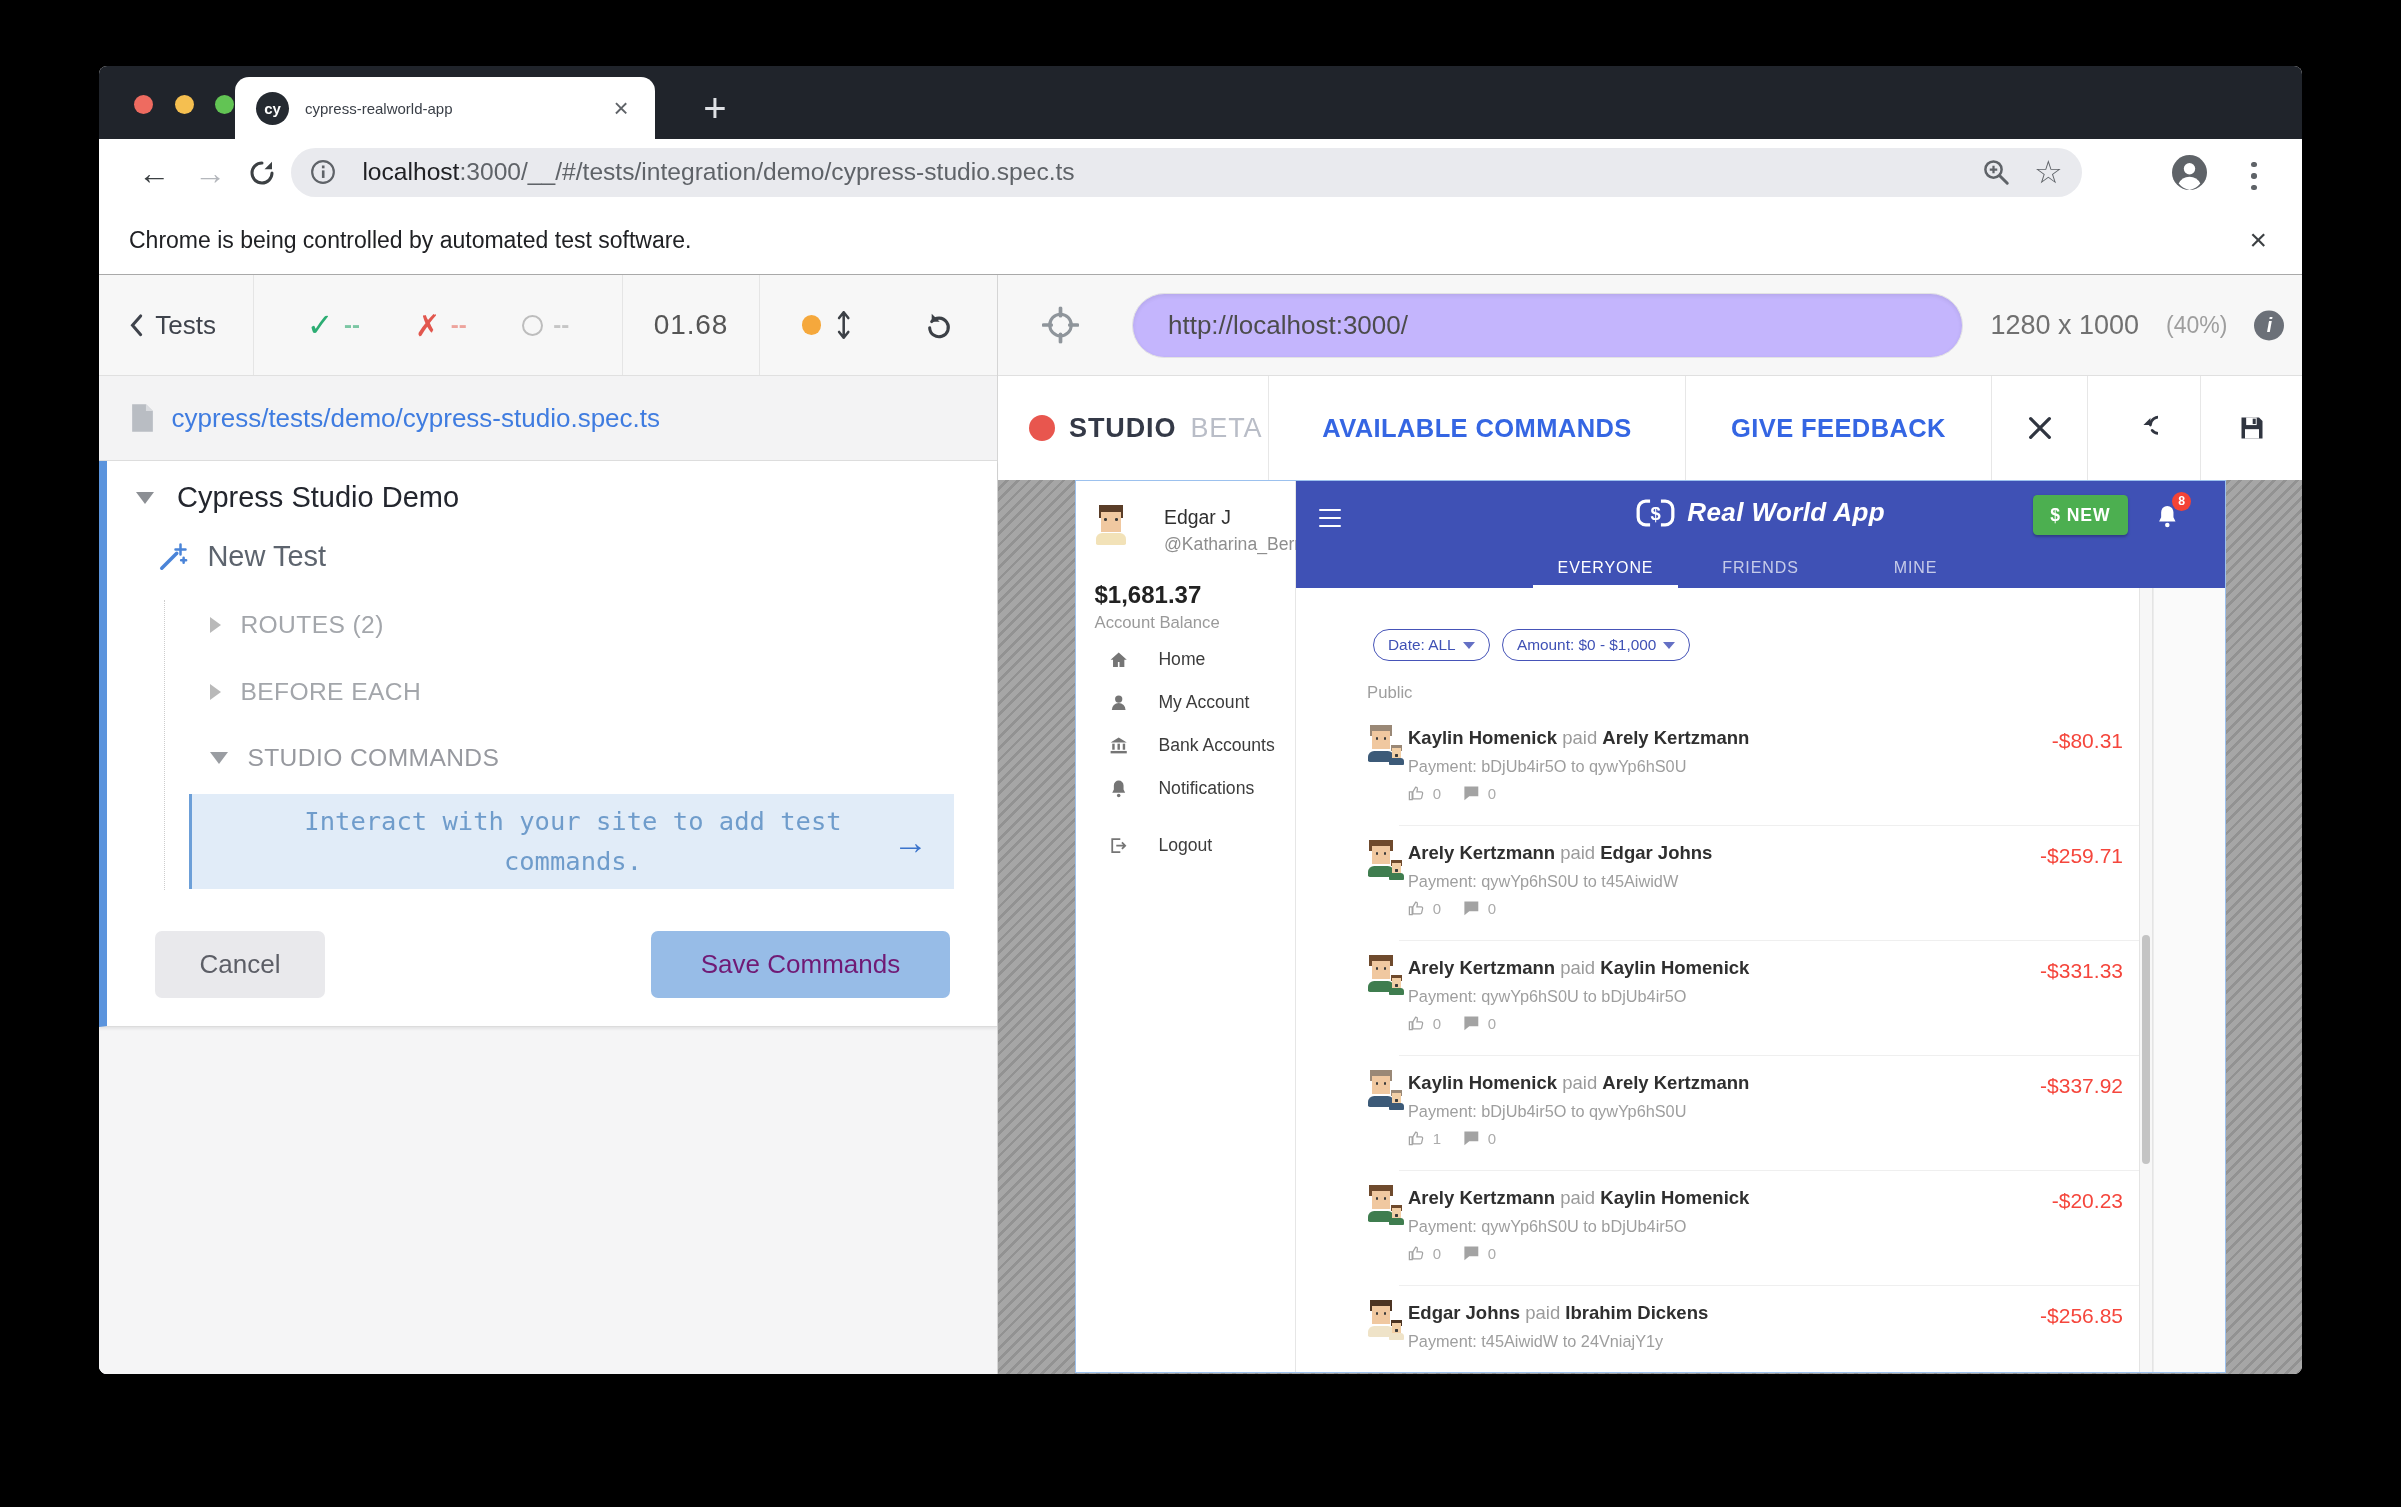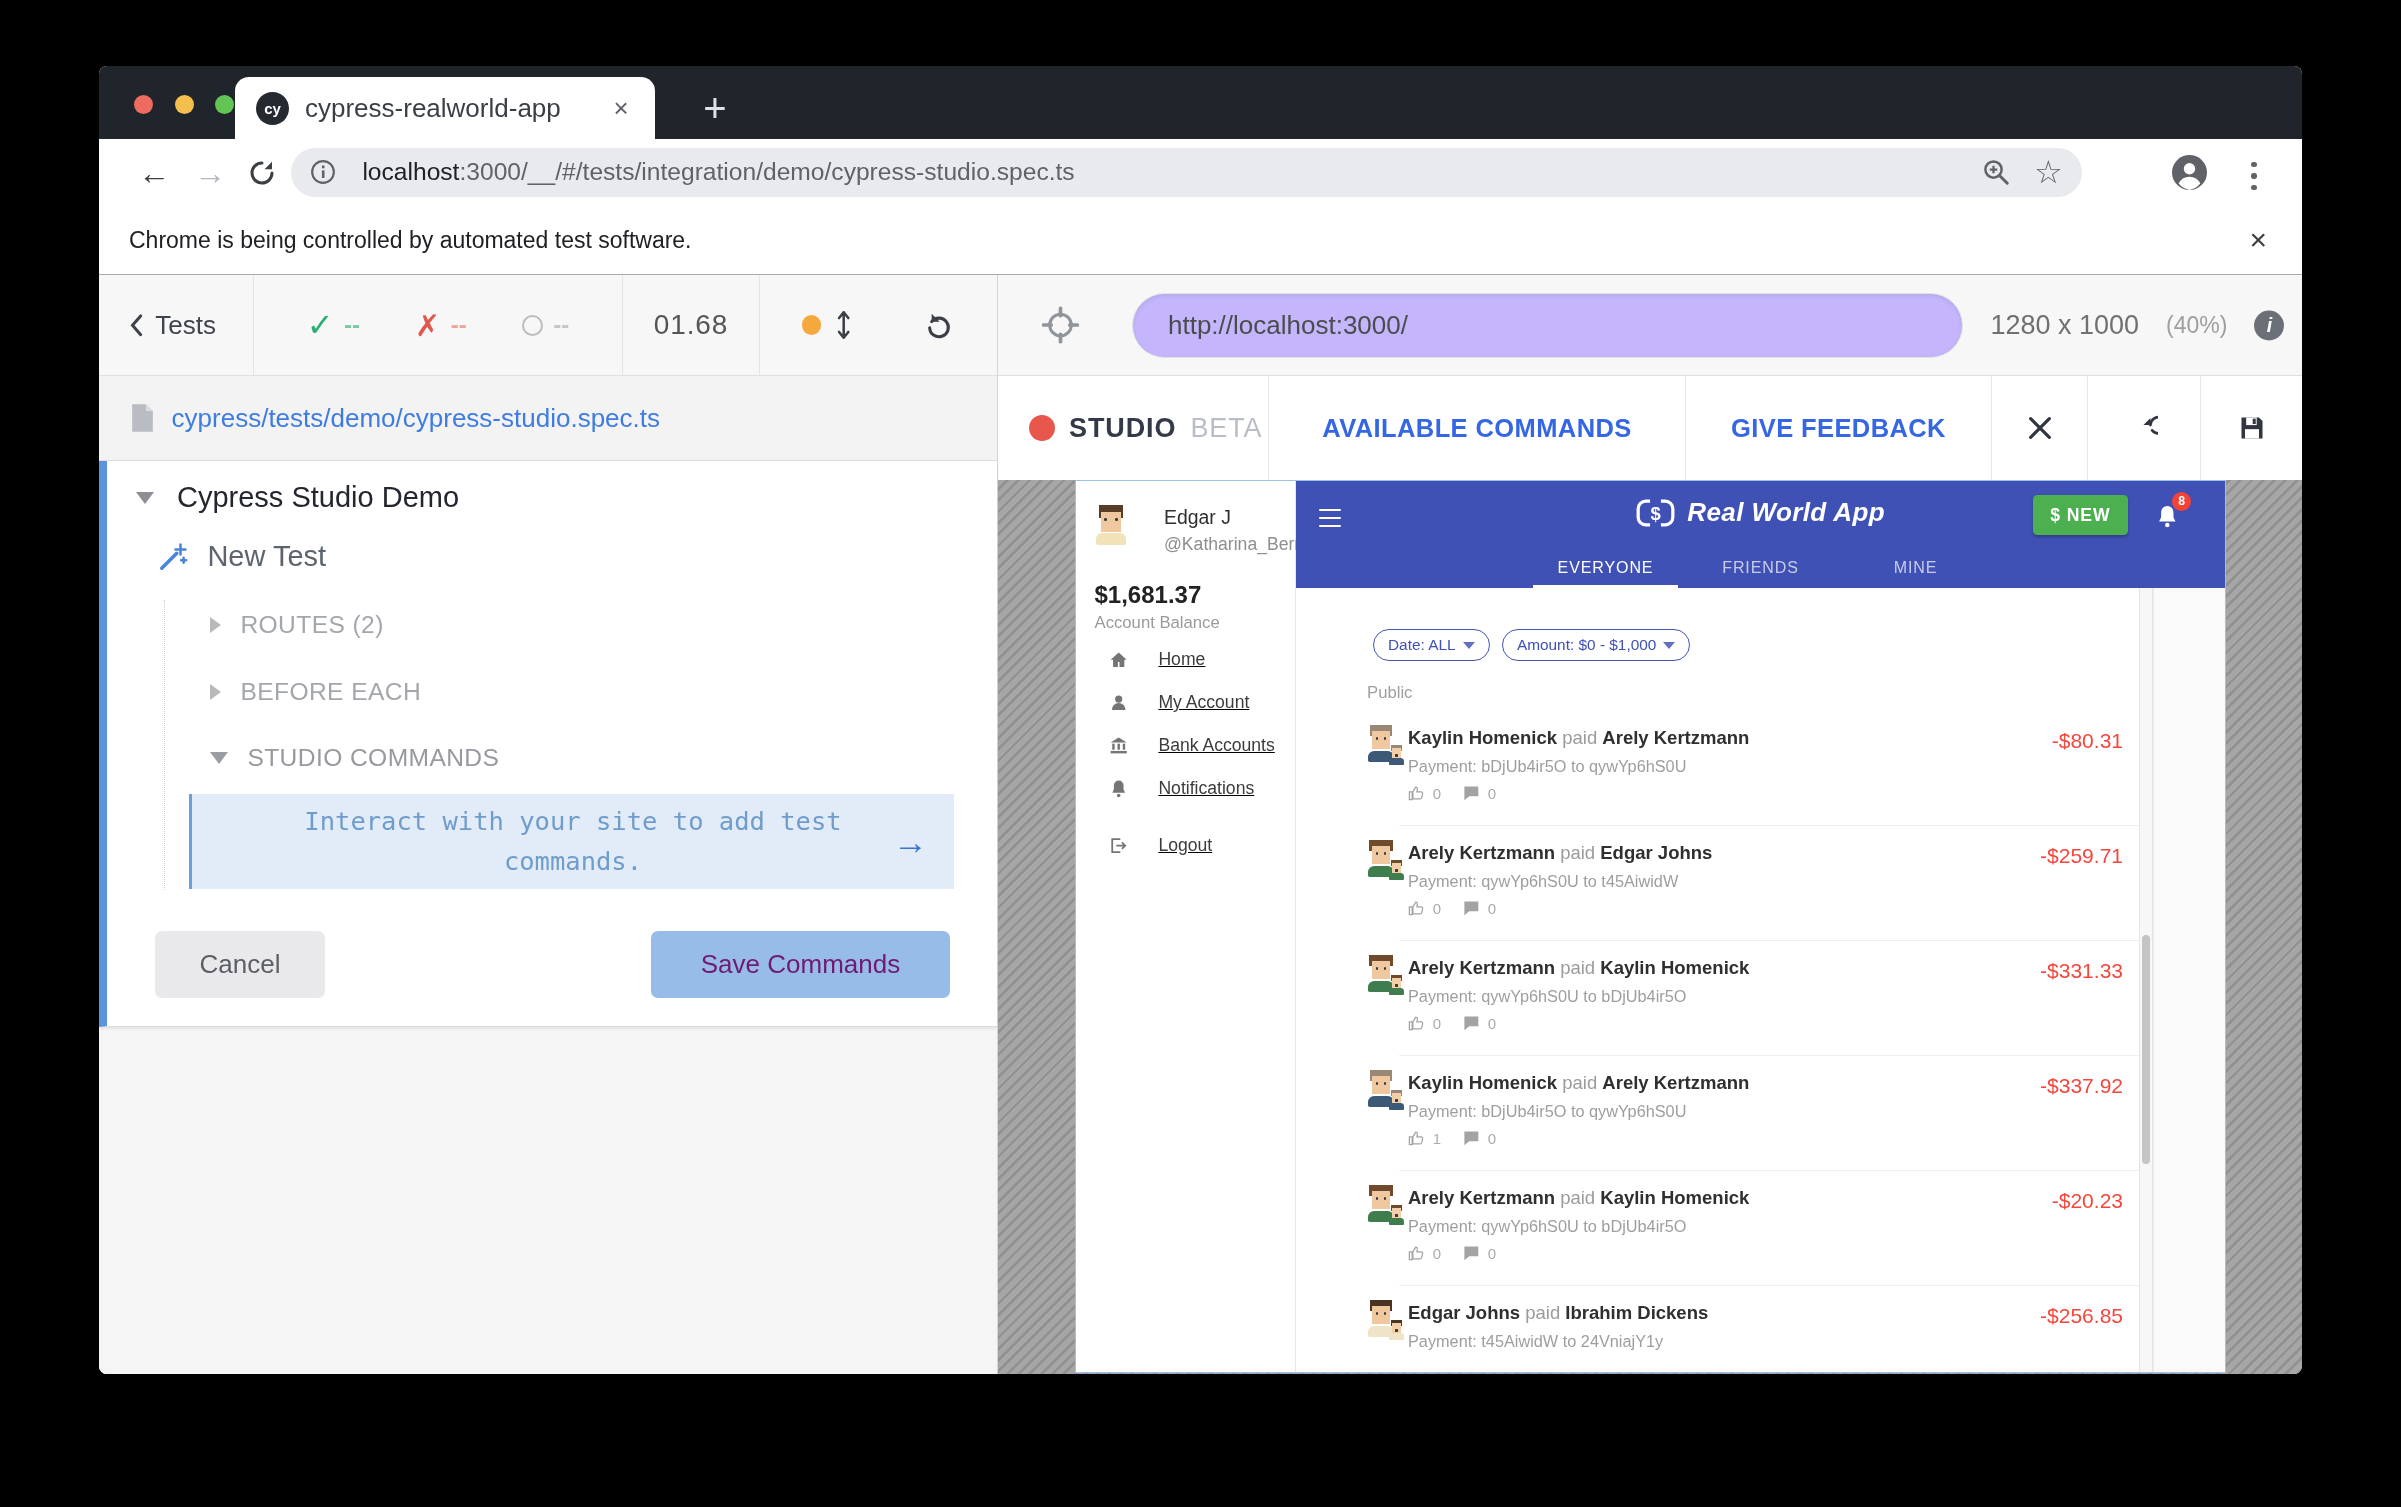--- a/index.html
+++ b/index.html
@@ -10,21 +10,21 @@
     border-radius:8px; overflow:hidden; background:#fff; display:flex; flex-direction:column; }
 
   
   .titlebar { height:73px; background:#20242b; position:relative; flex:none; }
   .tl { position:absolute; top:29px; width:19.4px; height:19.4px; border-radius:50%; }
   .tl.r { left:35px; background:#ee6b60; } .tl.y { left:76px; background:#f5bf50; } .tl.g { left:116px; background:#62c454; }
   .tab { position:absolute; left:136px; top:11.4px; width:420px; height:62px; background:#fff;
     border-radius:14px 14px 0 0; display:flex; align-items:center; padding:0 21px; gap:16px; }
   .cy-badge { width:33px; height:33px; border-radius:50%; background:#252a31; color:#fff;
     font-size:15px; font-weight:700; display:flex; align-items:center; justify-content:center; flex:none; }
-  .tab-title { font-size:26px; color:#3a3f47; flex:1; white-space:nowrap; overflow:hidden; }
+  .tab-title { font-size:15px; color:#3a3f47; flex:1; white-space:nowrap; overflow:hidden; }
   .tab-close { font-size:26px; color:#5f6368; padding:0 5.3px; }
   .newtab { position:absolute; left:588px; top:14px; width:56px; height:56px; color:#dfe1e5;
     font-size:40px; font-weight:300; display:flex; align-items:center; justify-content:center; }
 
   .chrome-bar { height:67px; background:#fff; position:relative; flex:none; }
   .nav-glyph { position:absolute; top:50%; transform:translateY(-50%); font-size:32px; color:#3c4043; }
   .nav-glyph.disabled { color:#b4b7bc; }
   .omnibox { position:absolute; left:192px; right:220px; top:8.8px; height:49px; background:#e9eaee;
     border-radius:24.6px; display:flex; align-items:center; padding:0 19.4px; gap:26px; }
   .omni-info { width:26px; height:26px; flex:none; }
@@ -143,21 +143,21 @@
     letter-spacing:0.9px; color:rgba(255,255,255,.7); position:relative; }
   .rwa-tab.active { color:#fff; }
   .rwa-tab.active::after { content:""; position:absolute; left:5.3px; right:5.3px; bottom:0; height:3.5px; background:#fff; }
 
   .drawer-head { position:relative; height:88px; }
   .d-name { position:absolute; left:88px; top:24.6px; font-size:19.4px; color:#2f2f2f; }
   .d-user { position:absolute; left:88px; top:53px; font-size:17.6px; color:#8e8e8e; }
   .d-balance { position:absolute; left:18.5px; top:100px; font-size:24px; font-weight:700; color:#222; }
   .d-balance-label { position:absolute; left:18.5px; top:132px; font-size:16.7px; color:#9a9a9a; }
   .d-nav { position:absolute; left:0; top:157px; right:0; }
-  .d-item { height:43px; display:flex; align-items:center; padding-left:33px; gap:30px;text-decoration:underline; }
+  .d-item { height:43px; display:flex; align-items:center; padding-left:33px; gap:30px; }
   .d-item.logout { margin-top:14px; }
   .d-ic { width:19.4px; height:19.4px; flex:none; }
   .d-label { font-size:17.6px; color:#3c3c3c; }
 
   .content { position:absolute; left:221px; top:107px; right:0; bottom:0; background:#fff; overflow:hidden; }
   .chips { position:absolute; left:76px; top:41px; display:flex; gap:12.3px; }
   .chip { height:32px; border:1.8px solid #4654b8; border-radius:16px; display:flex; align-items:center;
     gap:7px; padding:0 14px; color:#3f51b5; font-size:15.4px; background:#fff; }
   .chip-caret { width:0; height:0; border-left:6.2px solid transparent; border-right:6.2px solid transparent; border-top:7px solid #6470c4; }
   .feed-label { position:absolute; left:70px; top:95px; font-size:16.7px; color:#9e9e9e; }

